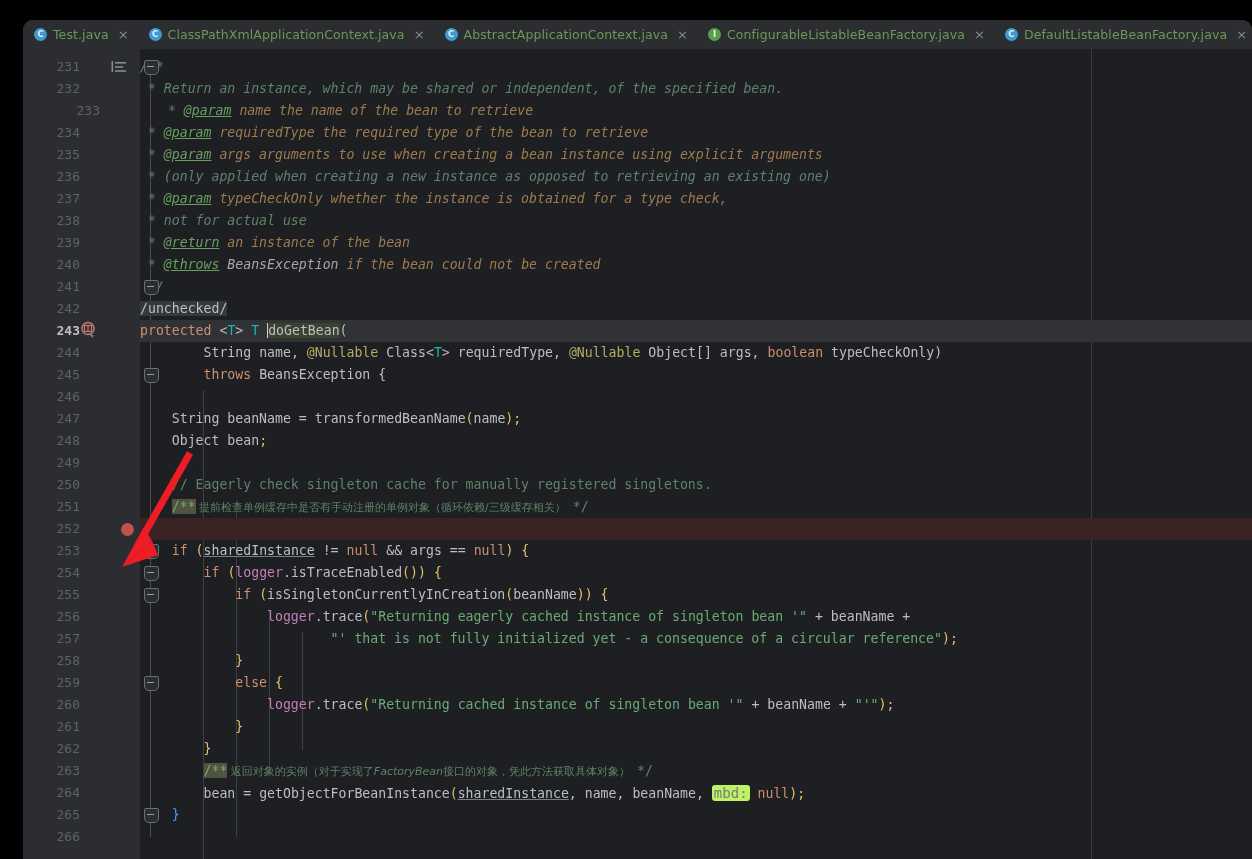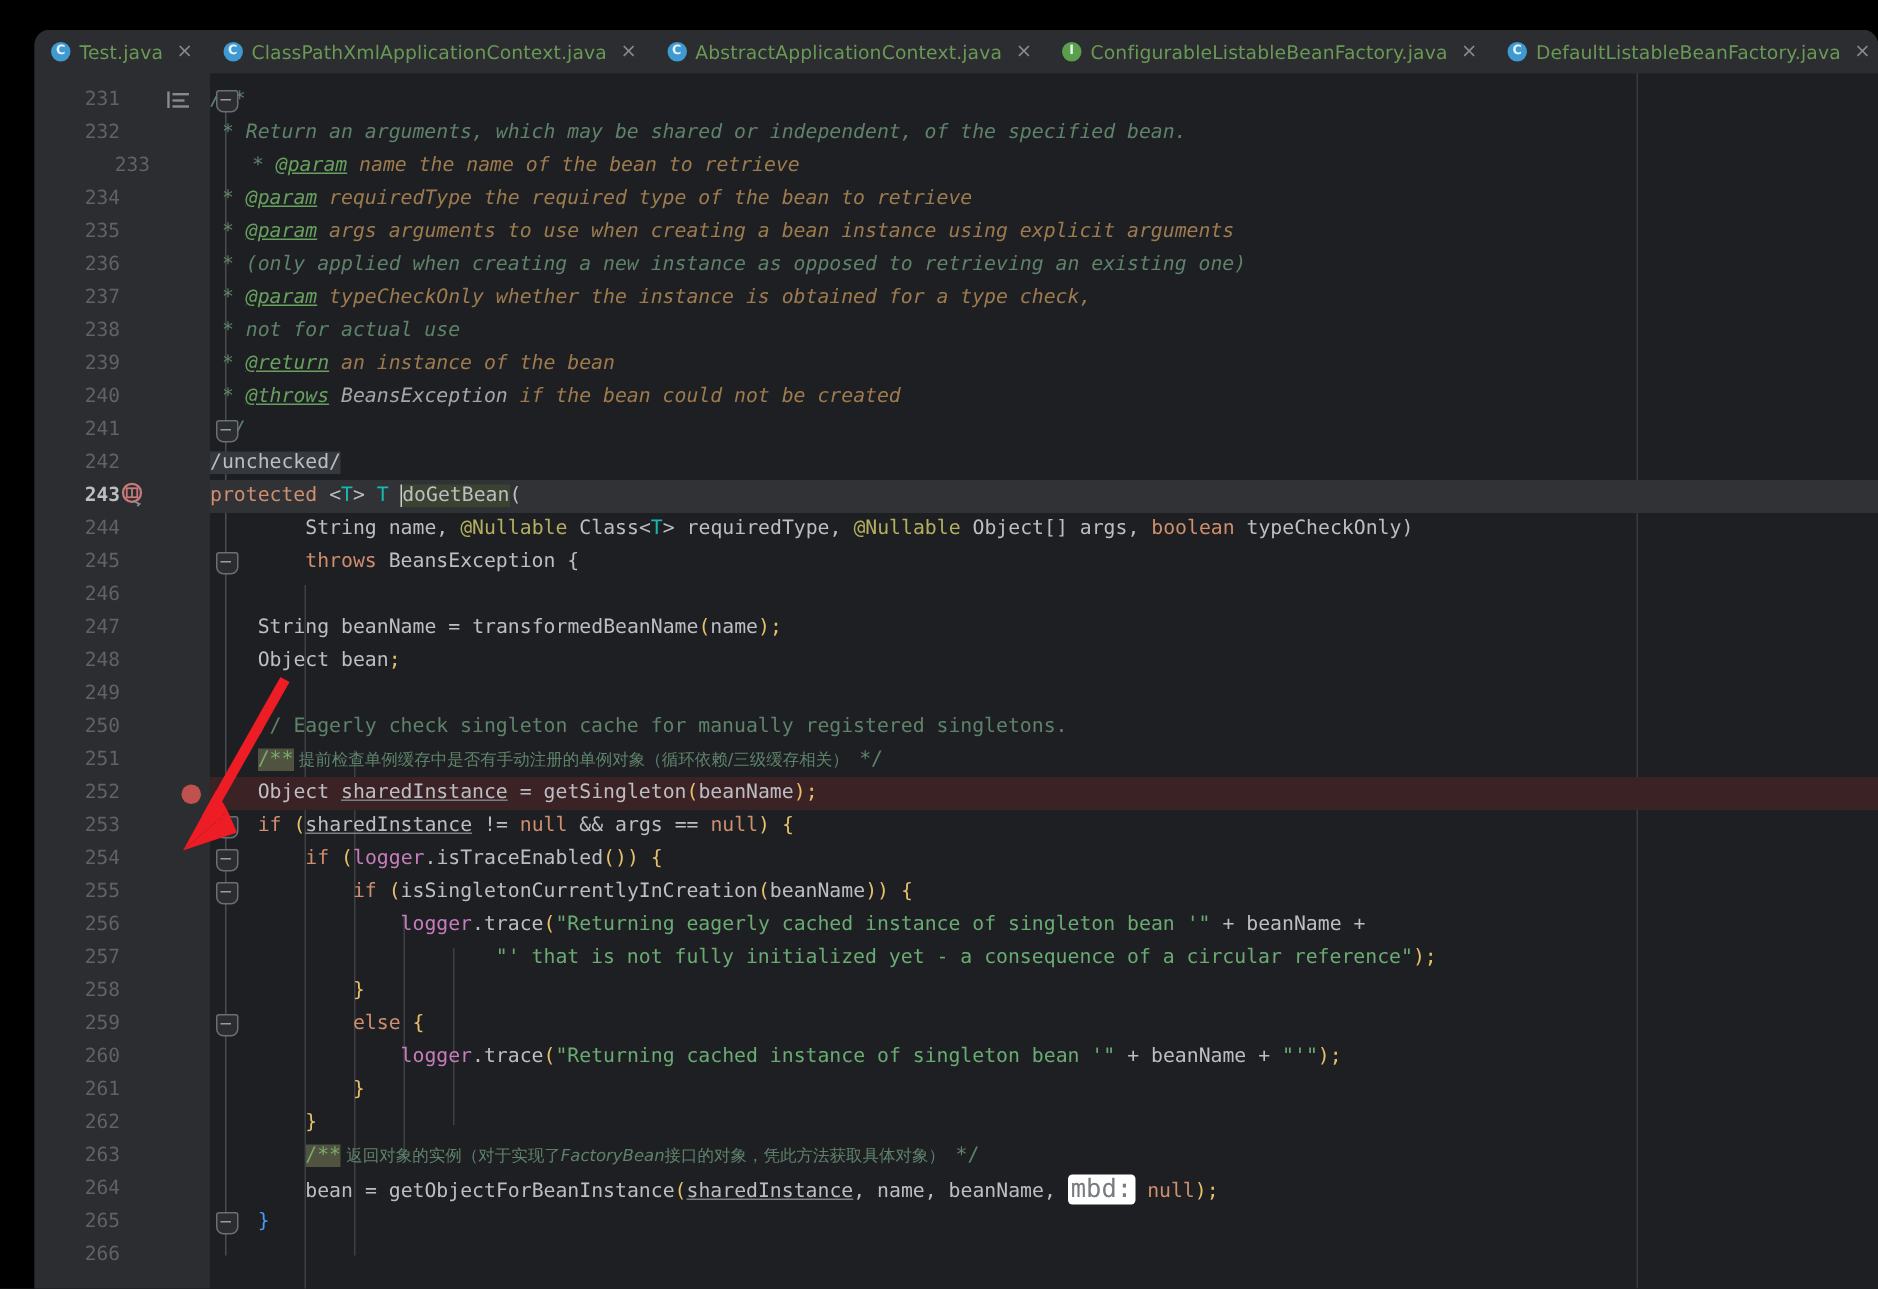--- a/index.html
+++ b/index.html
@@ -91,21 +91,21 @@
   .c-meth{color:#bcbec4;}
   .c-ann{color:#b3ae60;}
   .c-field{color:#c77dbb;}
   .c-type{color:#bcbec4;}
   .c-gen{color:#16baac;}
   .c-punc{color:#bcbec4;}
   .c-paren{color:#bcbec4;}
   .c-op{color:#bcbec4;}
   .c-br{color:#e8bf6a;}
   .c-var-u{text-decoration:underline;text-decoration-color:#7a7e85;}
-  .c-hint{color:#787b80;background:#ffffff;border-radius:3px;padding:0 2px;font-size:17px;}
+  .c-hint{color:#787b80;background:#bef264;border-radius:3px;padding:0 2px;font-size:14px;}
   .c-brace{color:#bcbec4;}
   .c-blue{color:#4a9af5;}
   .doc-hl{background:#4f5340;color:#7ca86b;}
   .cn{font-family:"DejaVu Sans","Liberation Sans",sans-serif;font-size:11px;}
   .bp-rowbg{background:#3b2325;}
   .cur-rowbg{background:#303236;}
   .breakpoint{
     position:absolute;left:98px;width:13px;height:13px;border-radius:50%;
     background:#c75450;opacity:.95;
   }
@@ -174,21 +174,21 @@
     <svg class="bm-icon" style="top:11px;" viewBox="0 0 16 14">
       <rect x="0.5" y="1" width="1.6" height="11" fill="#868a91"></rect>
       <rect x="4" y="2" width="11" height="1.6" fill="#868a91"></rect>
       <rect x="4" y="6.2" width="8" height="1.6" fill="#868a91"></rect>
       <rect x="4" y="10.2" width="11" height="1.6" fill="#868a91"></rect>
     </svg>
     <div class="foldmark" style="top:11px;"></div>
 
     <div class="row" style="top:29px;">
       <span class="ln">232</span>
-      <span class="code"><span class="c-com"> * Return an arguments, which may be shared or independent, of the specified bean.</span></span>
+      <span class="code"><span class="c-com"> * Return an instance, which may be shared or independent, of the specified bean.</span></span>
     </div>
 
     <div class="row" style="top:51px;margin-left:20px;">
       <span class="ln">233</span>
       <span class="code"><span class="c-com"> * </span><span class="c-tag">@param</span><span class="c-docp"> name the name of the bean to retrieve</span></span>
     </div>
 
     <div class="row" style="top:73px;">
       <span class="ln">234</span>
       <span class="code"><span class="c-com"> * </span><span class="c-tag">@param</span><span class="c-docp"> requiredType the required type of the bean to retrieve</span></span>
@@ -284,21 +284,20 @@
     </div>
 
     <div class="row" style="top:447px;">
       <span class="ln">251</span>
       <span class="code">    <span class="doc-hl">/**</span><span class="c-comp cn"> 提前检查单例缓存中是否有手动注册的单例对象（循环依赖/三级缓存相关）  </span><span class="c-comp">*/</span></span>
     </div>
 
     <div class="row" style="top:469px;">
       <span class="rowbg bp-rowbg"></span>
       <span class="ln">252</span>
-      <span class="code">    <span class="c-type">Object</span> <span class="c-type c-var-u">sharedInstance</span> <span class="c-op">=</span> <span class="c-meth">getSingleton</span><span class="c-br">(</span><span class="c-type">beanName</span><span class="c-br">)</span><span class="c-br">;</span></span>
     </div>
     <div class="breakpoint" style="top:474px;"></div>
 
     <div class="row" style="top:491px;">
       <span class="ln">253</span>
       <span class="code">    <span class="c-kw">if</span> <span class="c-br">(</span><span class="c-type c-var-u">sharedInstance</span> <span class="c-op">!=</span> <span class="c-kw">null</span> <span class="c-op">&amp;&amp;</span> <span class="c-type">args</span> <span class="c-op">==</span> <span class="c-kw">null</span><span class="c-br">)</span> <span class="c-br">{</span></span>
     </div>
     <div class="foldmark" style="top:495px;"></div>
 
     <div class="row" style="top:513px;">

